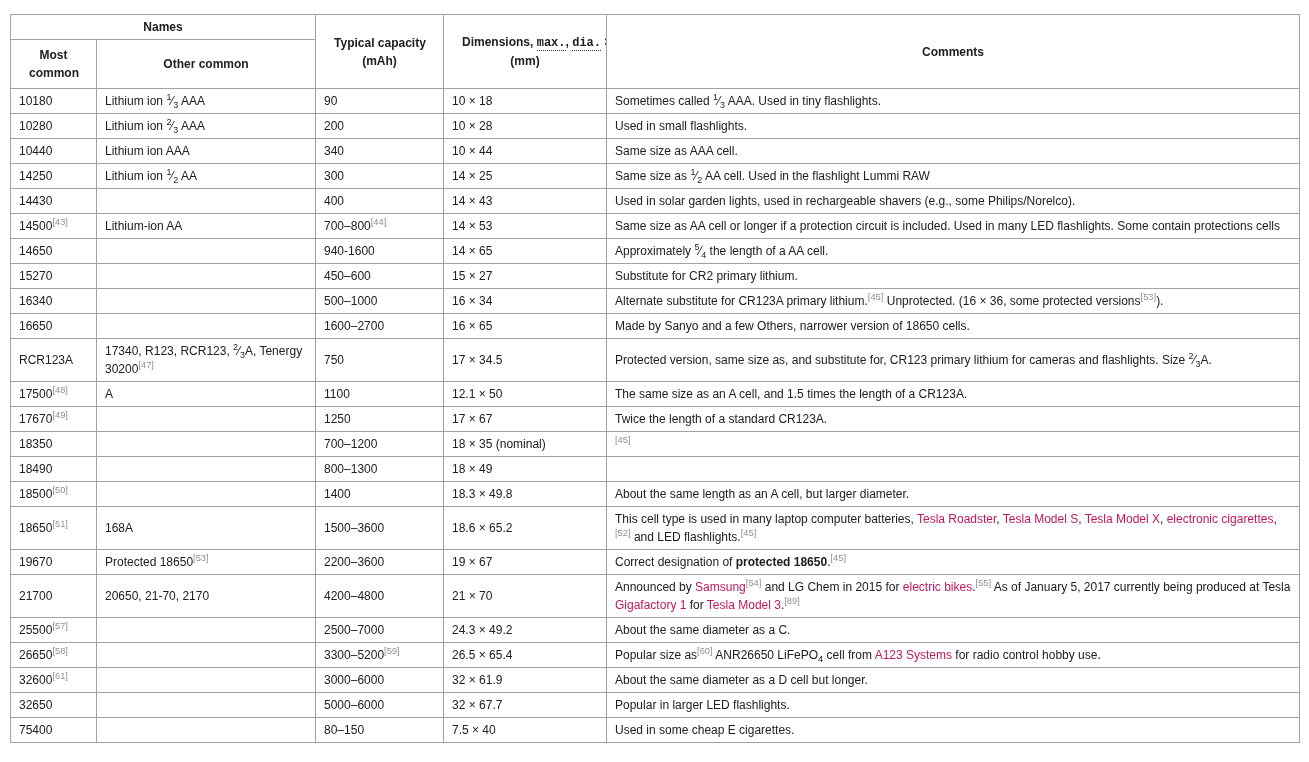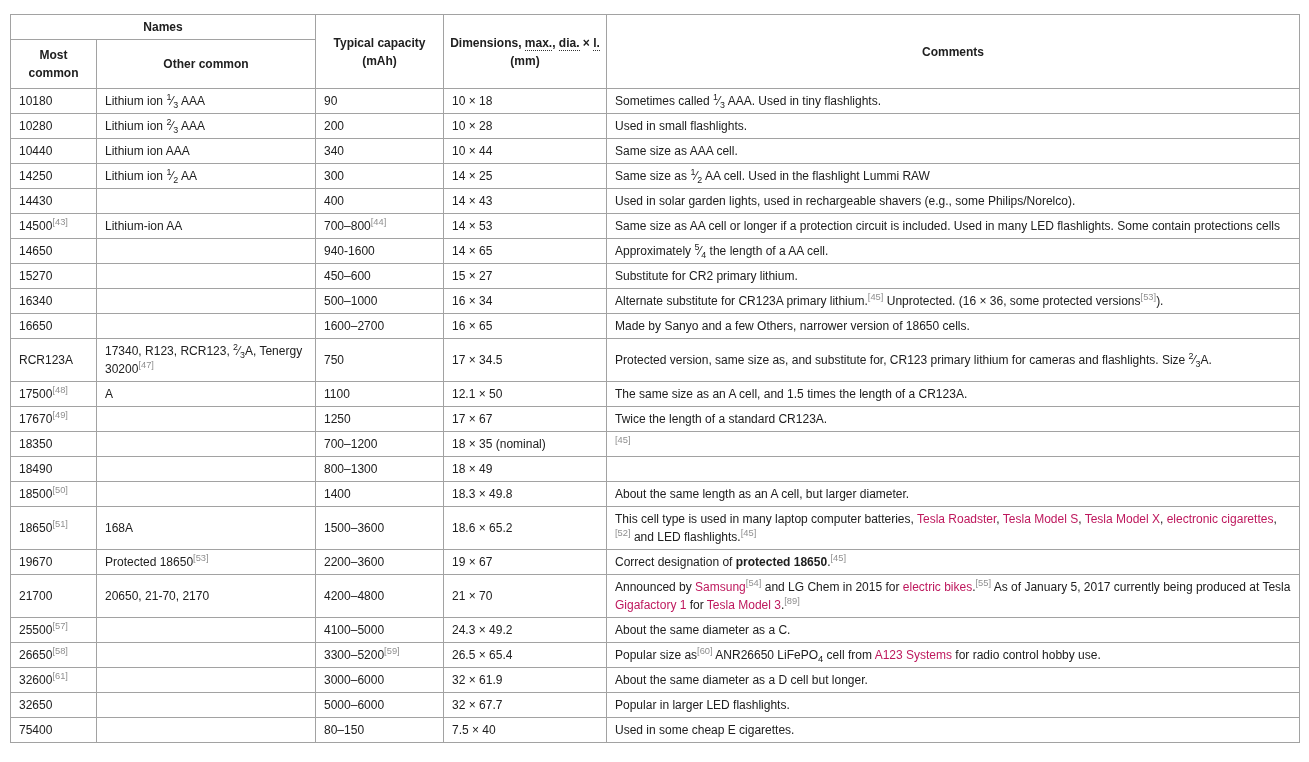--- a/index.html
+++ b/index.html
@@ -2,31 +2,31 @@
 <html><head>
 <meta charset="utf-8">
 <style>
   html,body{margin:0;padding:0;background:#ffffff;color:#202020;
     font-family:"Liberation Sans","DejaVu Sans",sans-serif;}
   .page{width:1309px;height:762px;box-sizing:border-box;padding:14px 10px 9px 10px;overflow:hidden;}
   table.wikitable{border-collapse:collapse;table-layout:fixed;width:1289px;
     font-size:12px;line-height:1.5;color:#202020;}
   .wikitable th,.wikitable td{border:1px solid #a2a2a2;padding:3px 8px;vertical-align:middle;
     overflow:hidden;}
-  .wikitable th{font-weight:bold;text-align:center;background:#ffffff;padding:2px 6px;}
+  .wikitable th{font-weight:bold;text-align:center;background:#ffffff;padding:2px 18px;}
   .wikitable td{text-align:left;}
   tr.hrow1 th{height:20px;}
   tr.hrow2 th{height:44px;}
   .hline{display:block;white-space:nowrap;}
   sup{font-size:0.78em;line-height:0;}
   sub{font-size:0.78em;line-height:0;}
   .ref{color:#8f8f8f;text-decoration:none;cursor:pointer;}
   .link{color:#be185d;text-decoration:none;cursor:pointer;}
   .b{font-weight:bold;}
-  .abbr{border-bottom:1px dotted #333;cursor:help;}
+  .abbr{border-bottom:1px dotted #333;cursor:help;font-family:Liberation Mono, monospace;}
   .frac sup,.frac sub{font-size:0.74em;}
   td:empty::after{content:"\00a0";}
 </style>
 </head>
 <body>
 
 <div class="page">
   <table class="wikitable">
     <colgroup>
       <col style="width:86px">
@@ -183,21 +183,21 @@
         <tr>
           <td>21700</td>
           <td>20650, 21-70, 2170</td>
           <td>4200–4800</td>
           <td>21 × 70</td>
           <td>Announced by <span class="link">Samsung</span><sup class="ref">[54]</sup> and LG Chem in 2015 for <span class="link">electric bikes</span>.<sup class="ref">[55]</sup> As of January 5, 2017 currently being produced at Tesla <span class="link">Gigafactory 1</span> for <span class="link">Tesla Model 3</span>.<sup class="ref">[89]</sup></td>
         </tr>
         <tr>
           <td>25500<sup class="ref">[57]</sup></td>
           <td></td>
-          <td>4100–5000</td>
+          <td>2500–7000</td>
           <td>24.3 × 49.2</td>
           <td>About the same diameter as a C.</td>
         </tr>
         <tr>
           <td>26650<sup class="ref">[58]</sup></td>
           <td></td>
           <td>3300–5200<sup class="ref">[59]</sup></td>
           <td>26.5 × 65.4</td>
           <td>Popular size as<sup class="ref">[60]</sup> ANR26650 LiFePO<sub>4</sub> cell from <span class="link">A123 Systems</span> for radio control hobby use.</td>
         </tr>

